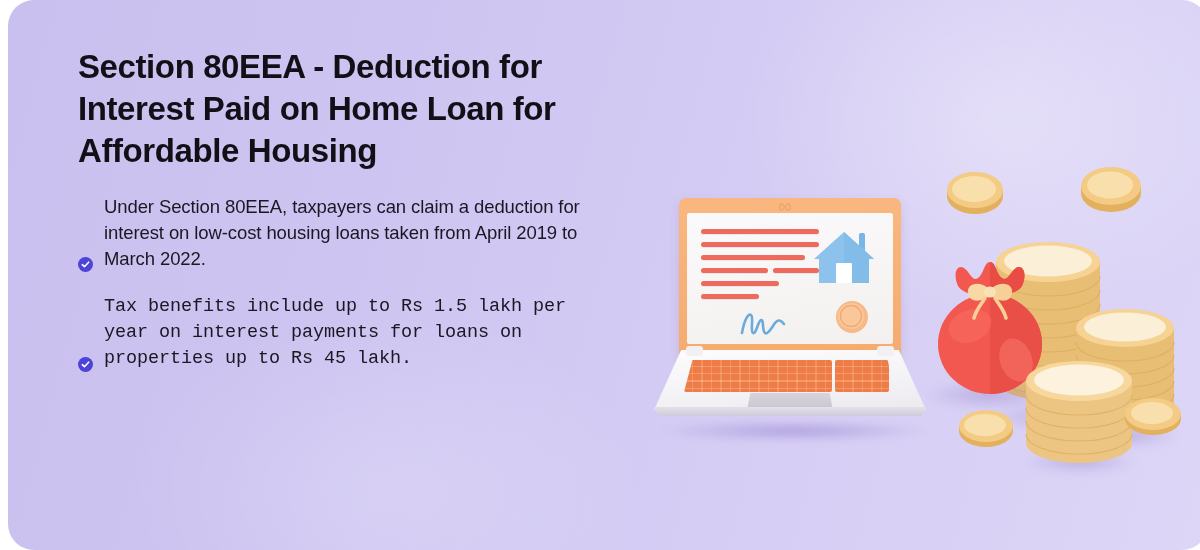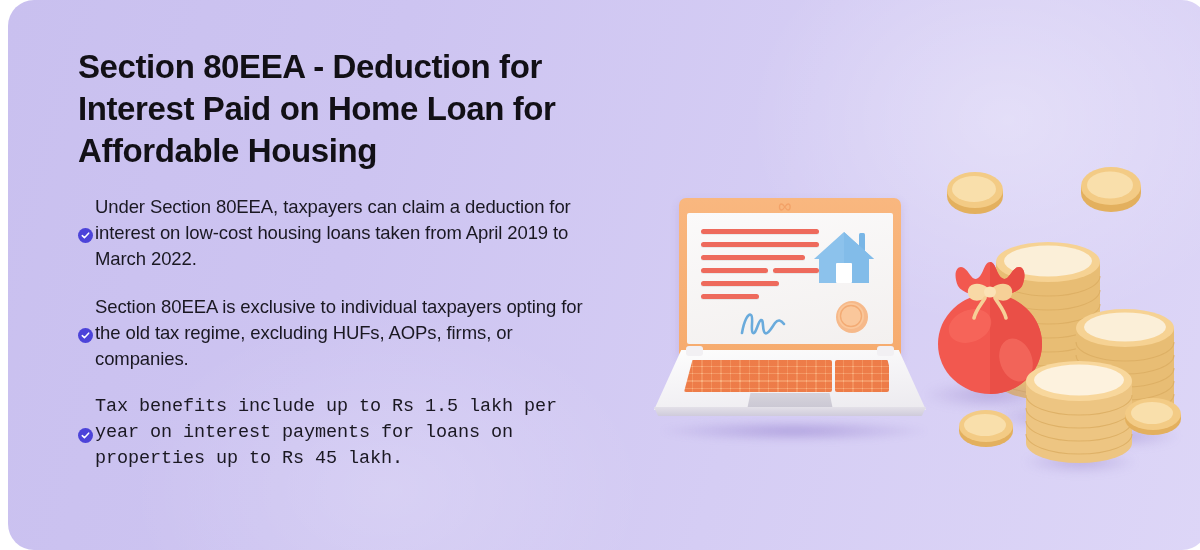--- a/index.html
+++ b/index.html
@@ -54,22 +54,22 @@
     letter-spacing: -0.4px;
     color: #121016;
     margin-bottom: 22px;
     max-width: 520px;
   }
 
   #bullet-list { list-style: none; }
 
   .bullet-item {
     display: flex;
-    align-items: center;
-    gap: 2px;
+    align-items: flex-end;
+    gap: 11px;
     margin-bottom: 22px;
   }
   .bullet-item:last-child { margin-bottom: 0; font-family: Liberation Mono, monospace; }
 
   .check-icon {
     flex: 0 0 auto;
     width: 15px;
     height: 15px;
     margin-top: 5px;
     border-radius: 50%;
@@ -230,28 +230,20 @@
 
       <li class="bullet-item">
         <span class="check-icon">
           <svg width="9" height="9" viewBox="0 0 10 10">
               <path d="M1.4 5.2 L3.8 7.4 L8.5 2.4" stroke="#ffffff" stroke-width="1.7" fill="none" stroke-linecap="round" stroke-linejoin="round"></path>
             </svg>
         </span>
         <span class="bullet-text">Under Section 80EEA, taxpayers can claim a deduction for interest on low-cost housing loans taken from April 2019 to March 2022.</span>
       </li>
 
-      <li class="bullet-item">
-        <span class="check-icon">
-          <svg width="9" height="9" viewBox="0 0 10 10">
-              <path d="M1.4 5.2 L3.8 7.4 L8.5 2.4" stroke="#ffffff" stroke-width="1.7" fill="none" stroke-linecap="round" stroke-linejoin="round"></path>
-            </svg>
-        </span>
-        <span class="bullet-text">Section 80EEA is exclusive to individual taxpayers opting for the old tax regime, excluding HUFs, AOPs, firms, or companies.</span>
-      </li>
 
       <li class="bullet-item">
         <span class="check-icon">
           <svg width="9" height="9" viewBox="0 0 10 10">
               <path d="M1.4 5.2 L3.8 7.4 L8.5 2.4" stroke="#ffffff" stroke-width="1.7" fill="none" stroke-linecap="round" stroke-linejoin="round"></path>
             </svg>
         </span>
         <span class="bullet-text">Tax benefits include up to Rs 1.5 lakh per year on interest payments for loans on properties up to Rs 45 lakh.</span>
       </li>
 

